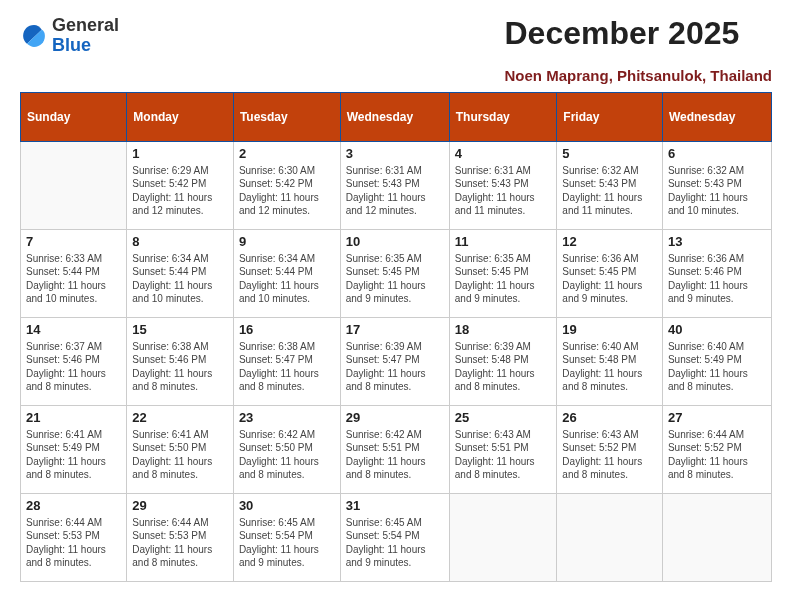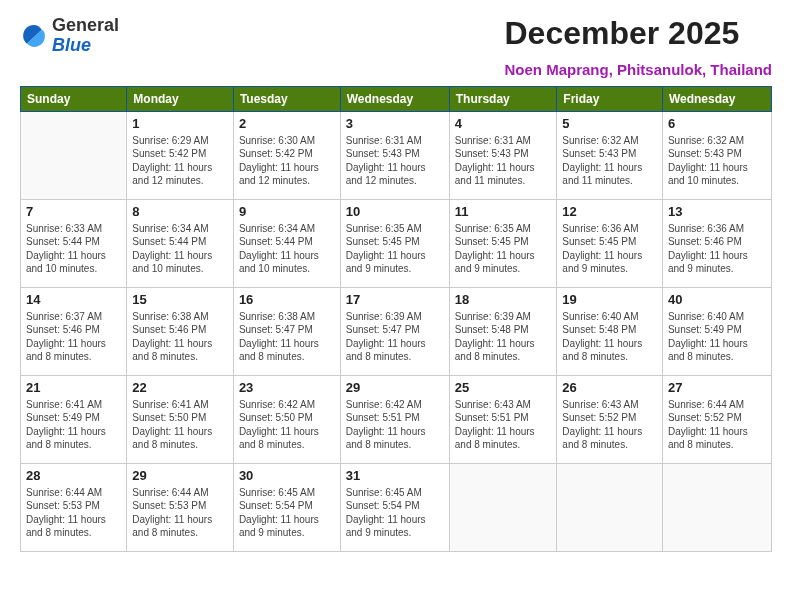--- a/index.html
+++ b/index.html
@@ -25,51 +25,51 @@
       align-items: center;
       gap: 4px;
       justify-content: flex-end;
     }
     .logo-text {
       font-size: 18px;
       font-weight: bold;
       line-height: 1.1;
     }
     .logo-text .general { color: #333; }
-    .logo-text .blue { color: #1565c0; font-style: italic; }
+    .logo-text .blue { color: #1565c0; }
     .logo-icon {
       width: 28px;
       height: 28px;
     }
     .title-block {
       text-align: left;
     }
     .month-title {
       font-size: 32px;
       font-weight: bold;
       color: #222;
       line-height: 1.1;
     }
     .location-title {
       font-size: 15px;
       font-weight: bold;
-      color: #a21caf;
-      margin-top: 10px;
+      color: #7f1d1d;
+      margin-top: 16px;
     }
     .calendar {
       width: 100%;
       border-collapse: collapse;
       margin-top: 8px;
       font-size: 10.5px;
     }
     .calendar th {
-      background-color: #4d7c0f;
+      background-color: #c2410c;
       color: #fff;
       text-align: left;
-      padding: 5px 6px;
+      padding: 17px 6px;
       font-size: 12px;
       font-weight: bold;
       border: 1px solid #1250a0;
     }
     .calendar td {
       vertical-align: top;
       border: 1px solid #ccc;
       padding: 3px 5px;
       width: 113px;
       height: 88px;

